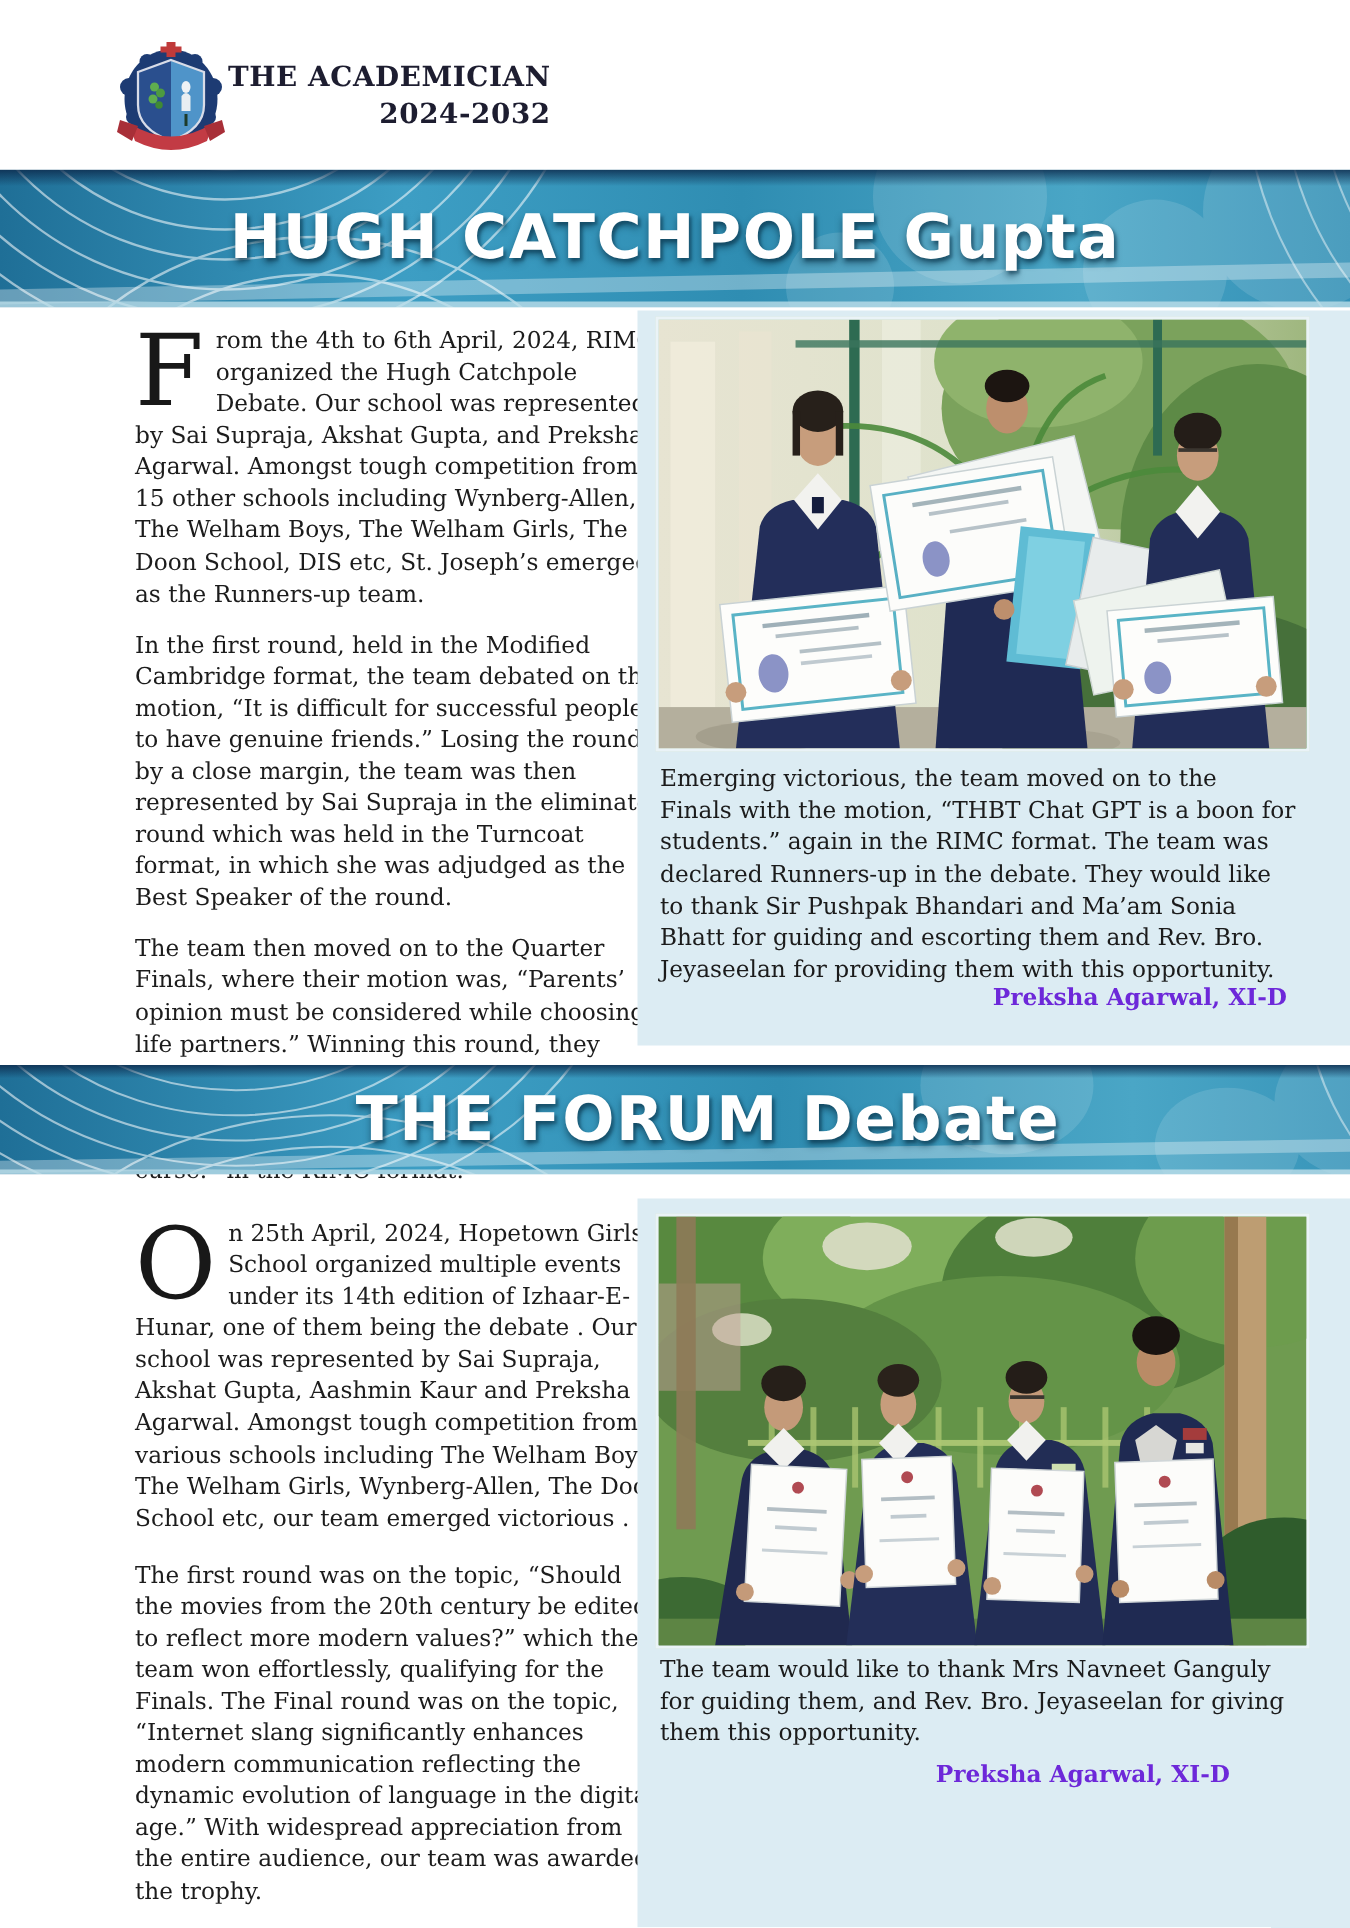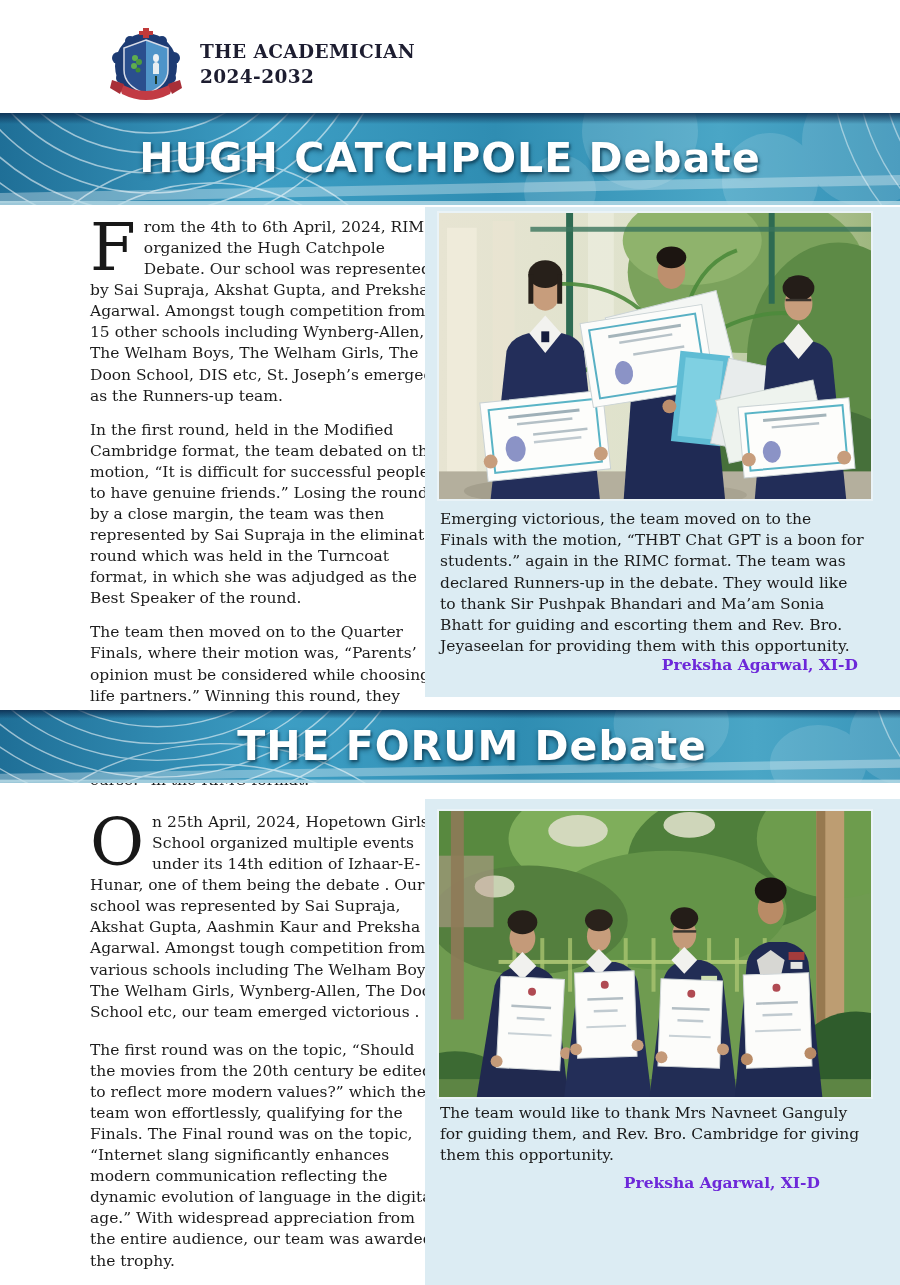--- a/index.html
+++ b/index.html
@@ -1,20 +1,20 @@
 <!DOCTYPE html>
 <html><head>
 <meta charset="utf-8">
 <style>
   html,body{margin:0;padding:0;background:#ffffff;}
   .page{position:relative;width:900px;height:1285px;background:#ffffff;overflow:hidden;
         font-family:"DejaVu Serif", serif;color:#1c1c1c;}
 
   
-  .masthead{position:absolute;top:28px;left:108px;display:flex;align-items:center;gap:16px;}
+  .masthead{position:absolute;top:28px;left:76px;display:flex;align-items:center;gap:0;text-align:right;}
   .masthead-text{font-size:18.5px;font-weight:bold;color:#1d1d30;line-height:1.35;letter-spacing:.4px;}
 
   
   .banner{position:absolute;left:0;width:900px;overflow:hidden;}
   .banner-1{top:113px;height:92px;}
   .banner-2{top:710px;height:73px;padding-left:44px;}
   .banner svg.banner-art{position:absolute;inset:0;width:100%;height:100%;display:block;}
   .banner-title{position:absolute;left:0;width:100%;top:50%;transform:translateY(-52%);
       text-align:center;font-family:"DejaVu Sans", sans-serif;font-weight:bold;font-size:41px;
       color:#ffffff;letter-spacing:1px;
@@ -121,21 +121,21 @@
       </g>
       <g stroke="#ffffff" fill="none" opacity=".45" stroke-width="1.4">
         <circle cx="1080" cy="-60" r="200"></circle>
           <circle cx="1080" cy="-60" r="225"></circle>
           <circle cx="1080" cy="-60" r="250"></circle>
       </g>
       <path d="M0,80 L900,62 L900,72 L0,90 Z" fill="#ffffff" opacity=".32"></path>
       <rect width="900" height="92" fill="url(#tg1)"></rect>
       <rect y="88" width="900" height="4" fill="#bcdde9" opacity=".8"></rect>
     </svg>
-    <div class="banner-title">HUGH CATCHPOLE Debate</div>
+    <div class="banner-title">HUGH CATCHPOLE Gupta</div>
   </div>
 
   <div class="leftcol leftcol-1">
     <p class="para"><span class="dropcap">F</span><span>rom the 4th to 6th April, 2024, RIMC organized the Hugh Catchpole Debate. Our school was represented by Sai Supraja, Akshat Gupta, and Preksha Agarwal. Amongst tough competition from 15 other schools including Wynberg-Allen, The Welham Boys, The Welham Girls, The Doon School, DIS etc,  St. Joseph’s emerged as the Runners-up team.</span></p>
     <p class="para">In the first round, held in the Modified Cambridge format, the team debated on the motion, “It is difficult for successful people to have genuine friends.” Losing the round by a close margin, the team was then represented by Sai Supraja in the eliminator round which was held in the Turncoat format, in which she was adjudged as the Best Speaker of the round.</p>
     <p class="para">The team then moved on to the Quarter Finals, where their motion was, “Parents’ opinion must be considered while choosing life partners.” Winning this round, they smoothly proceeded to the Semi Finals, which saw a lively debate on the motion,” THBT to be born in a poor family is a curse.” in the RIMC format.</p>
   </div>
 
   <div class="panel panel-1">
     <div class="photo photo-1" role="img" aria-label="Three students in navy blazers holding certificates in front of greenery">
@@ -377,17 +377,17 @@
           <rect x="308" y="164" width="66" height="94" fill="#fcfcfa" stroke="#d0d6d8"></rect>
           <circle cx="341" cy="178" r="4" fill="#b04a52"></circle>
           <rect x="320" y="192" width="42" height="2.5" fill="#b3bec4"></rect>
           <rect x="326" y="204" width="30" height="2.5" fill="#c0cad0"></rect>
           <rect x="318" y="220" width="46" height="2" fill="#c8d1d6"></rect>
         </g>
         <circle cx="310" cy="250" r="6" fill="#b98b66"></circle>
           <circle cx="374" cy="244" r="6" fill="#b98b66"></circle>
       </svg>
     </div>
-    <div class="caption caption-2">The team would like to thank Mrs Navneet Ganguly for guiding them, and Rev. Bro. Cambridge for giving them this opportunity.</div>
+    <div class="caption caption-2">The team would like to thank Mrs Navneet Ganguly for guiding them, and Rev. Bro. Jeyaseelan for giving them this opportunity.</div>
     <div class="attribution attribution-2">Preksha Agarwal, XI-D</div>
   </div>
 
 </div>
 
 </body></html>

